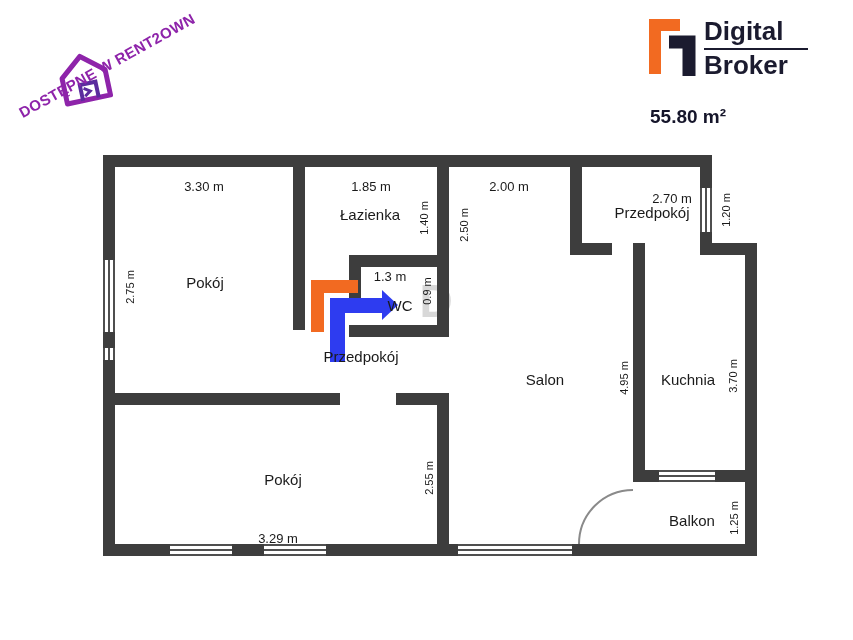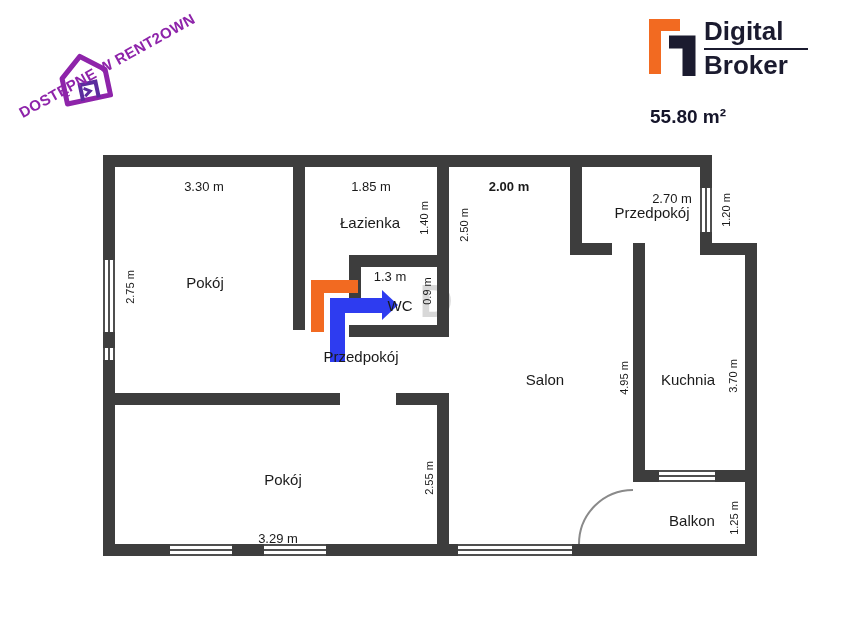--- a/index.html
+++ b/index.html
@@ -100,36 +100,36 @@
   <div class="winV" style="left:700px;top:188px;width:12px;height:44px;"></div>
   <div class="winH" style="left:659px;top:470px;width:56px;height:12px;"></div>
 
   <div class="marker-bar orange" style="left:311px;top:280px;width:47px;height:13px;"></div>
   <div class="marker-bar orange" style="left:311px;top:280px;width:13px;height:52px;"></div>
   <div class="marker-bar blue" style="left:330px;top:298px;width:52px;height:15px;"></div>
   <div class="blue-arrowhead" style="left:382px;top:290px;"></div>
   <div class="marker-bar blue" style="left:330px;top:298px;width:15px;height:64px;"></div>
 
   <div class="room-label" style="left:205px;top:282px;">Pokój</div>
-  <div class="room-label" style="left:370px;top:222px;">Łazienka</div>
+  <div class="room-label" style="left:370px;top:214px;">Łazienka</div>
   <div class="room-label" style="left:400px;top:305px;">WC</div>
   <div class="room-label" style="left:361px;top:356px;">Przedpokój</div>
   <div class="room-label" style="left:652px;top:212px;">Przedpokój</div>
   <div class="room-label" style="left:545px;top:379px;">Salon</div>
   <div class="room-label" style="left:688px;top:379px;">Kuchnia</div>
   <div class="room-label" style="left:283px;top:479px;">Pokój</div>
   <div class="room-label" style="left:692px;top:520px;">Balkon</div>
 
   <div class="hdim" style="left:204px;top:186px;">3.30 m</div>
   <div class="vdim" style="left:130px;top:287px;">2.75 m</div>
   <div class="hdim" style="left:371px;top:186px;">1.85 m</div>
   <div class="vdim" style="left:424px;top:218px;">1.40 m</div>
   <div class="hdim" style="left:390px;top:276px;">1.3 m</div>
   <div class="vdim" style="left:427px;top:291px;">0.9 m</div>
-  <div class="hdim" style="left:509px;top:186px;font-weight:bold;">2.00 m</div>
+  <div class="hdim" style="left:509px;top:186px;">2.00 m</div>
   <div class="vdim" style="left:464px;top:225px;">2.50 m</div>
   <div class="hdim" style="left:672px;top:186px;margin-top:12px;">2.70 m</div>
   <div class="vdim" style="left:726px;top:210px;">1.20 m</div>
   <div class="vdim" style="left:624px;top:378px;">4.95 m</div>
   <div class="vdim" style="left:733px;top:376px;">3.70 m</div>
   <div class="hdim" style="left:278px;top:538px;">3.29 m</div>
   <div class="vdim" style="left:429px;top:478px;">2.55 m</div>
   <div class="vdim" style="left:734px;top:518px;">1.25 m</div>
 
 </div>

